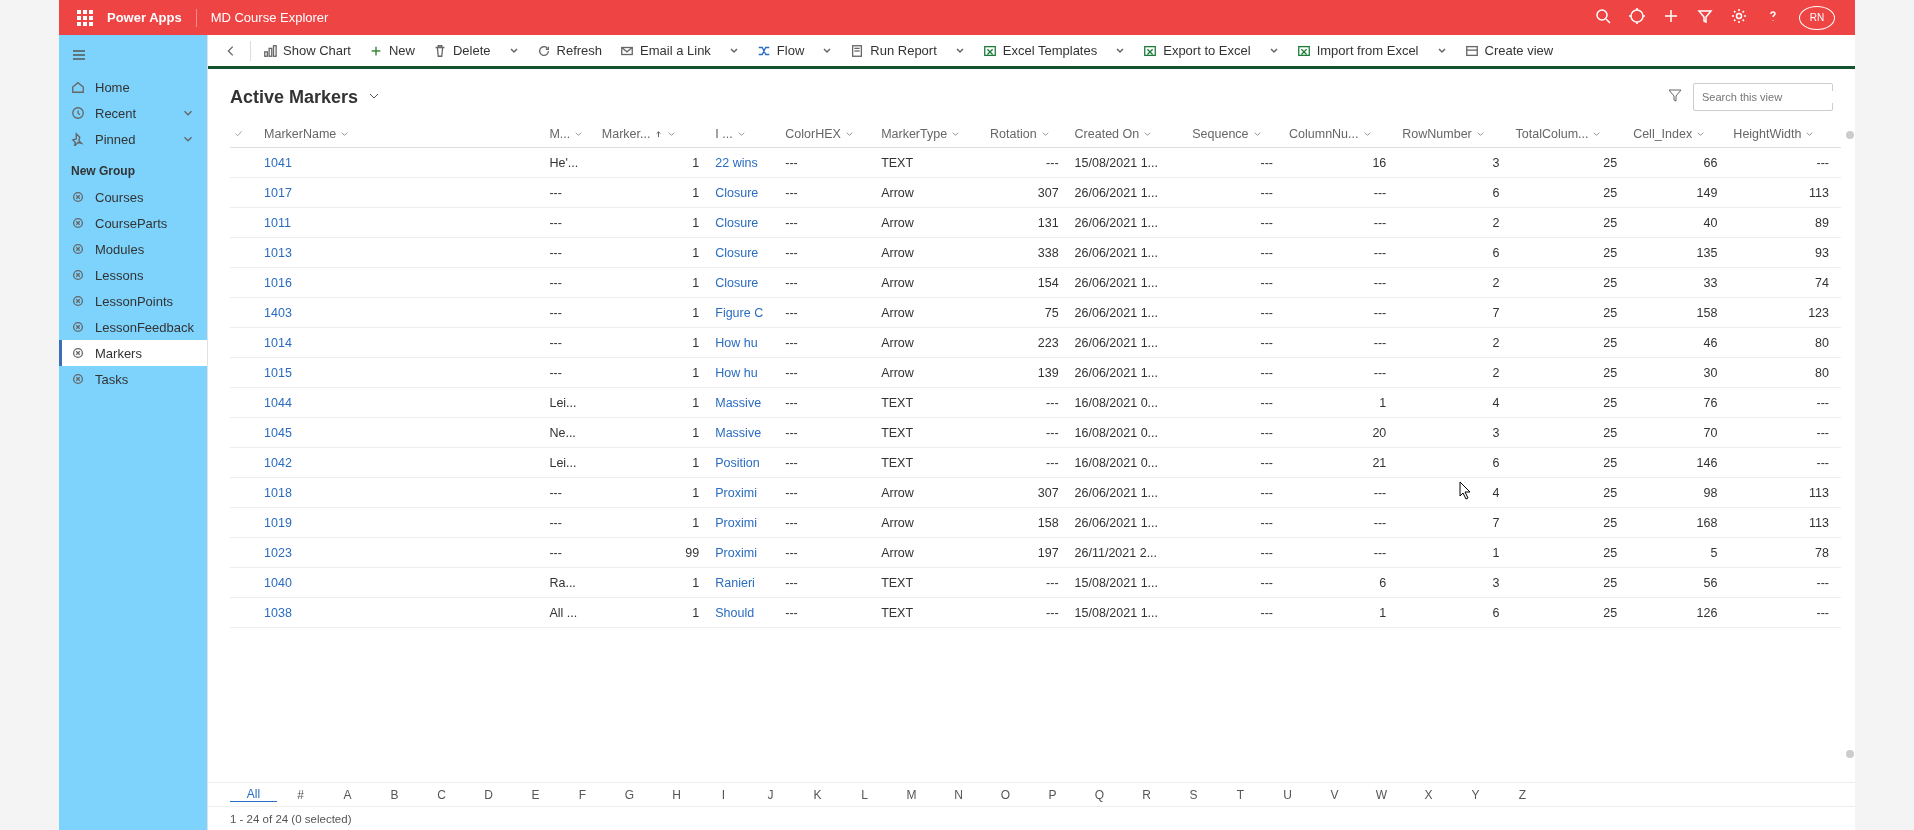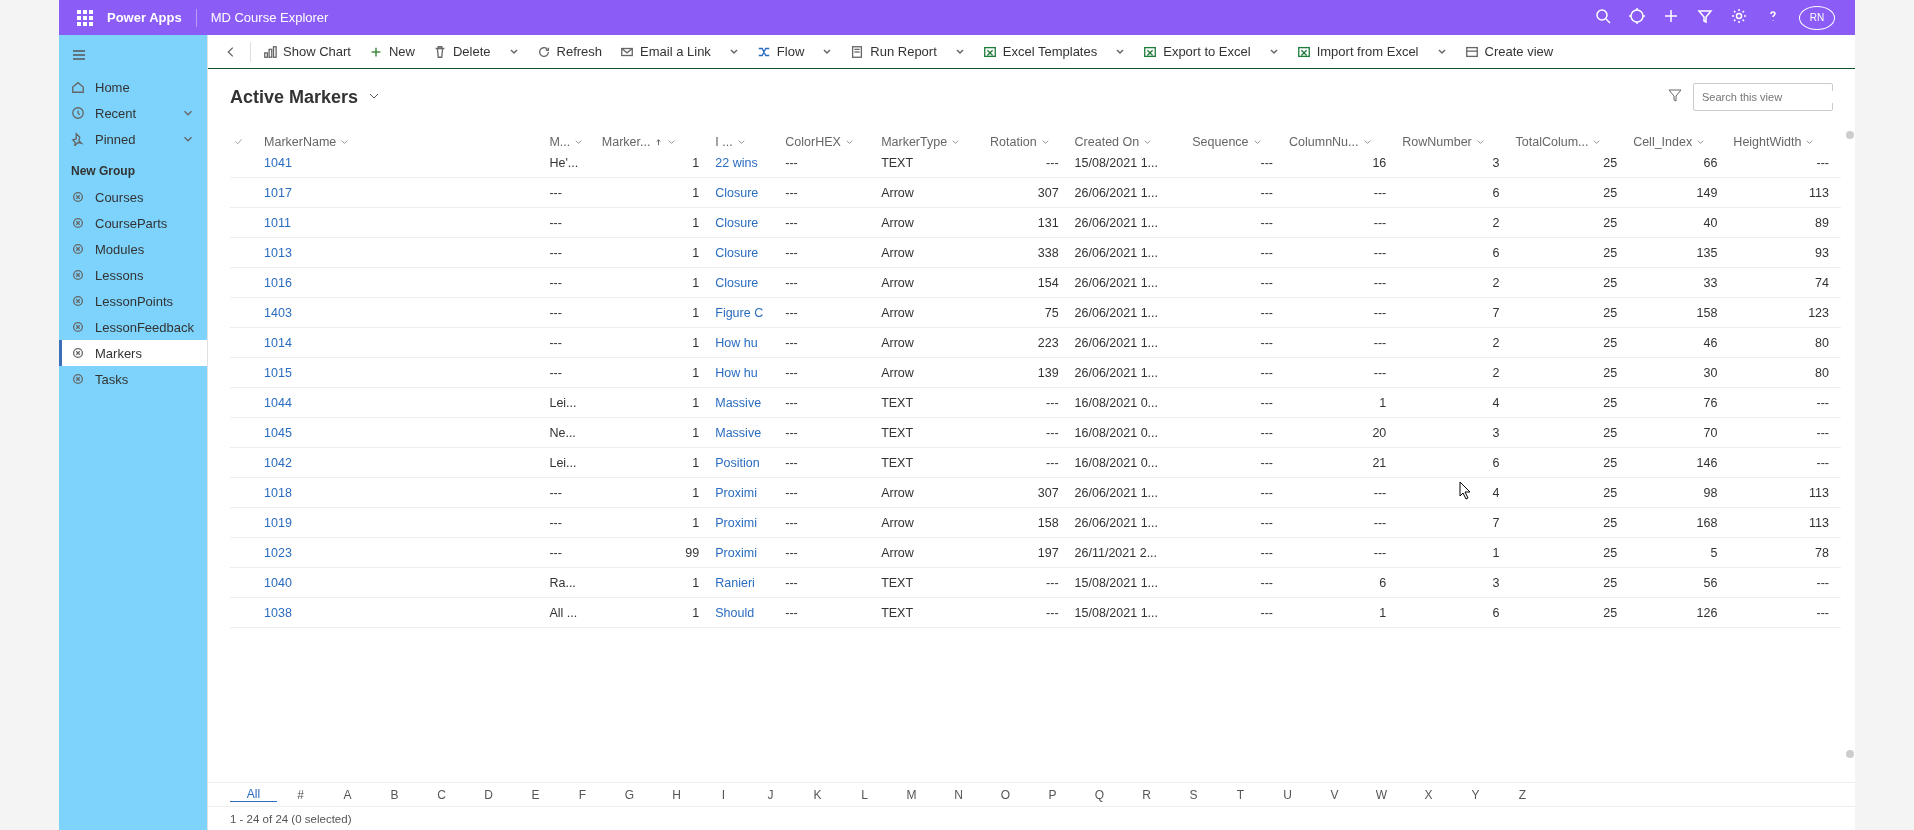--- a/index.html
+++ b/index.html
@@ -1,21 +1,21 @@
 <!DOCTYPE html>
 <html><head>
 <meta charset="utf-8">
 <style>
 * { margin: 0; padding: 0; box-sizing: border-box; font-family: "Segoe UI", -apple-system, sans-serif; }
 body { background: #fff; width: 1914px; height: 830px; overflow: hidden; position: relative; }
 
 
 .outer { position: absolute; left: 59px; right: 59px; top: 0; bottom: 0; background: #fff; box-shadow: 0 0 0 100px #f4f4f4; }
 
-.topbar { height: 35px; background: #8b5cf6; color: #fff; display: flex; align-items: center; padding: 0 10px; font-size: 13px; }
+.topbar { height: 35px; background: #ef4444; color: #fff; display: flex; align-items: center; padding: 0 10px; font-size: 13px; }
 .waffle { width: 16px; height: 16px; margin: 0 8px; display: grid; grid-template-columns: repeat(3,4px); grid-template-rows: repeat(3,4px); gap: 2px; }
 .waffle span { background: #fff; }
 .top-name { font-weight: 600; margin-left: 6px; margin-right: 14px; }
 .top-divider { width: 1px; height: 18px; background: rgba(255,255,255,.4); margin-right: 14px; }
 .top-app { font-size: 13px; }
 .top-spacer { flex: 1; }
 .top-icons { display: flex; gap: 18px; align-items: center; margin-right: 10px; }
 .top-icons svg { width: 16px; height: 16px; fill: none; stroke: #fff; stroke-width: 1.5; }
 .avatar { width: 36px; height: 24px; border: 1.5px solid #fff; border-radius: 50%; display: flex; align-items: center; justify-content: center; font-size: 10px; color: #fff; }
 
@@ -23,39 +23,39 @@
 .sidebar { width: 149px; border-right: 1px solid #e1e1e1; background: #7dd3fc; font-size: 13px; color: #333; padding-top: 4px; }
 .burger { padding: 8px 12px; }
 .burger svg { width:16px; height:16px; stroke:#555; stroke-width:1.5; }
 .nav-item { display: flex; align-items: center; height: 26px; padding: 0 12px; gap: 10px; cursor: pointer; }
 .nav-item svg { width:14px; height:14px; fill:none; stroke:#666; stroke-width:1.5; }
 .nav-chevron { margin-left: auto; }
 .nav-group-title { font-weight: 600; font-size: 12px; color: #333; padding: 12px 12px 6px; }
 .nav-item.active { background: #fff; border-left: 3px solid #3b6fb6; padding-left: 9px; }
 
 .main { flex: 1; display: flex; flex-direction: column; overflow: hidden; }
-.cmdbar { height: 34px; border-bottom: 1px solid #14532d; display: flex; align-items: center; padding: 0 8px; gap: 2px; font-size: 13px; color: #333; }
+.cmdbar { height: 34px; border-bottom: 3px solid #14532d; display: flex; align-items: center; padding: 0 8px; gap: 2px; font-size: 13px; color: #333; }
 .cmdbar .btn { display: flex; align-items: center; gap: 6px; padding: 4px 8px; cursor: pointer; border-radius: 2px; }
 .cmdbar svg { width:14px; height:14px; fill:none; stroke:#666; stroke-width:1.5; }
 .cmd-split { width:1px; height:20px; background:#ddd; margin: 0 2px; }
 .chev-split svg { width:10px; height:10px; stroke:#666; }
 
 .viewhead { display:flex; align-items:center; padding: 14px 22px 10px; gap:10px; }
 .viewhead-title { font-size: 18px; font-weight: 600; color:#333; }
 .viewhead-chev svg { width:12px; height:12px; stroke:#555; fill:none; }
 .viewhead-spacer { flex:1; }
 .filter-icon svg { width:16px; height:16px; stroke:#666; fill:none; }
 .searchbox { width:140px; border:1px solid #ccc; height:28px; display:flex; align-items:center; padding:0 8px; font-size:12px; color:#999; border-radius:2px; gap:6px; }
 .searchbox input { border:0; outline:0; flex:1; font-size:11px; }
 .searchbox svg { width:14px; height:14px; stroke:#666; fill:none; }
 
 .grid-wrap { flex:1; overflow: hidden; position: relative; }
 .grid-scroll { position:absolute; left:22px; right:14px; top:0; bottom:0; overflow-y: auto; }
 .grid { width:100%; border-collapse: collapse; font-size: 12.5px; color:#333; }
-.grid th { text-align:left; font-weight:400; color:#666; padding: 6px 4px; border-bottom:1px solid #ddd; white-space: nowrap; position:sticky; top:8px; background:#fff;margin-left:16px; }
+.grid th { text-align:left; font-weight:400; color:#666; padding: 6px 4px; border-bottom:1px solid #ddd; white-space: nowrap; position:sticky; top:0; background:#fff;margin-left:16px; }
 .grid th .hdr { display:flex; align-items:center; gap:4px; }
 .grid th svg { width:9px; height:9px; stroke:#888; fill:none; }
 .grid td { padding: 0 4px; height:30px; border-bottom:1px solid #eee; white-space:nowrap; overflow:hidden; text-overflow:ellipsis; }
 .grid td.num { text-align:right; padding-right:12px; }
 .grid td.link, .grid td.link2 { color:#2a6cc0; cursor:pointer; }
 .checkcol { width:24px; text-align:center; }
 .checkcol svg { width:12px; height:12px; stroke:#666; fill:none; }
 
 
 th.c-check, td.c-check { width:24px; }

